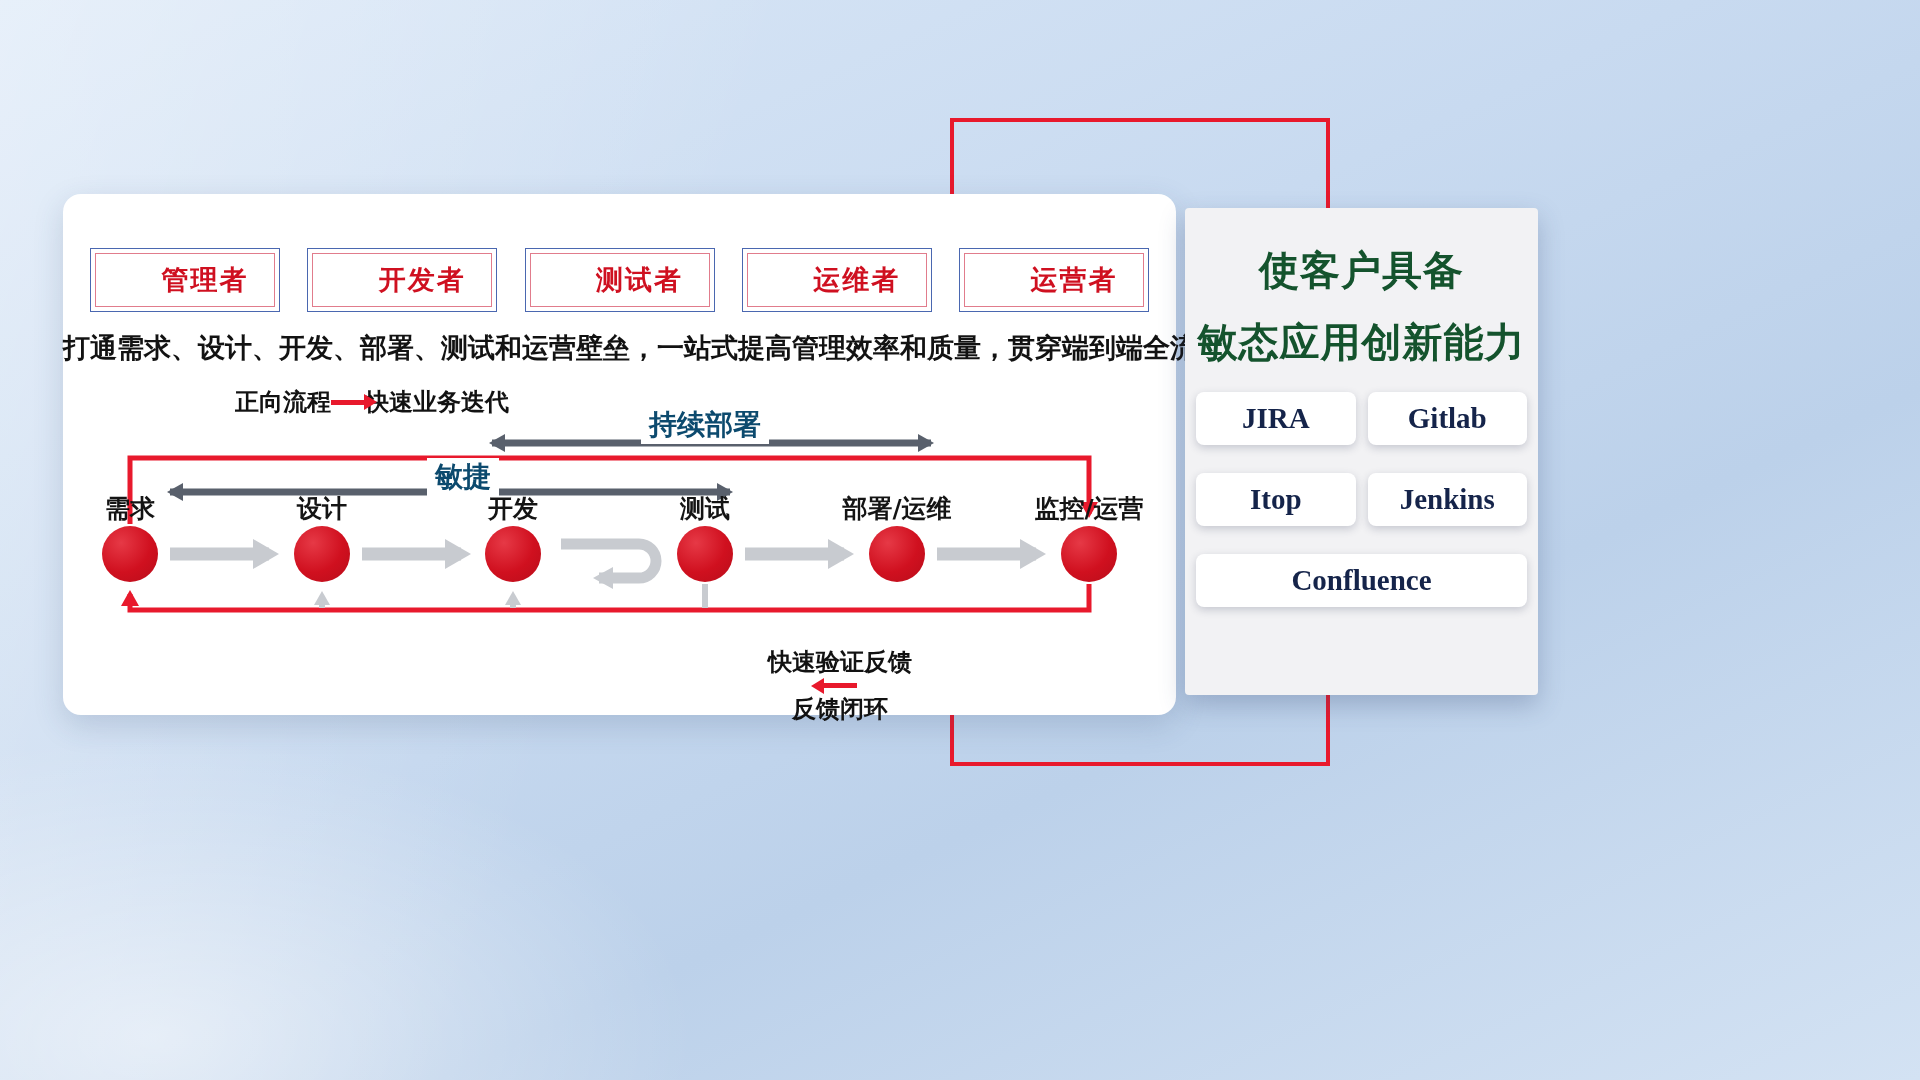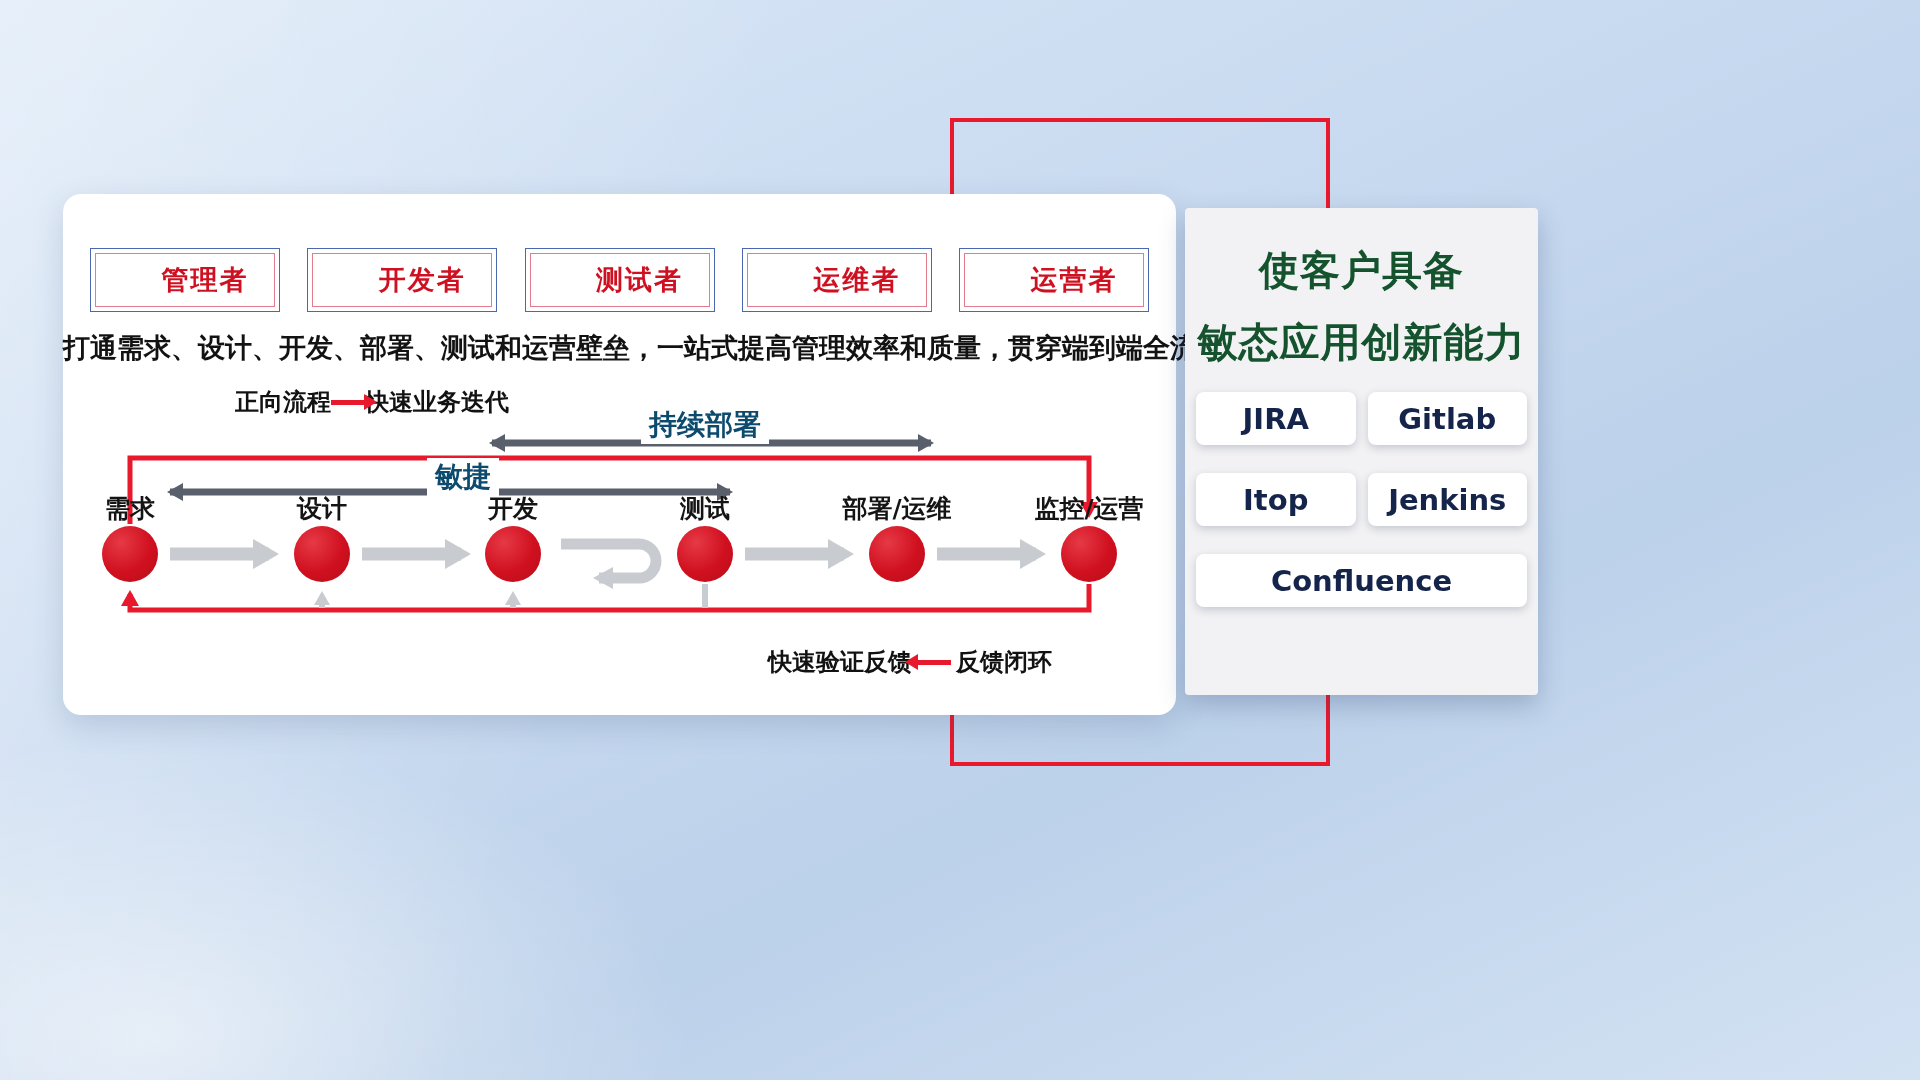--- a/index.html
+++ b/index.html
@@ -20,24 +20,24 @@
   .legend-forward{position:absolute;left:172px;top:192px;display:flex;align-items:center;font-size:24px;font-weight:bold;color:#121212;}
   .harrow{position:relative;display:inline-block;width:34px;height:5px;background:#e8192c;}
   .harrow.right::after{content:"";position:absolute;right:-12px;top:-5.5px;border-left:13px solid #e8192c;border-top:8px solid transparent;border-bottom:8px solid transparent;}
   .harrow.left::before{content:"";position:absolute;left:-12px;top:-5.5px;border-right:13px solid #e8192c;border-top:8px solid transparent;border-bottom:8px solid transparent;}
   .flow-svg{position:absolute;left:0;top:0;width:1113px;height:521px;}
   .span-label{position:absolute;font-size:28px;font-weight:bold;color:#0c4a6e;transform:translateX(-50%);background:#fff;padding:0 8px;white-space:nowrap;}
   .stage{position:absolute;top:300px;width:170px;text-align:center;}
   .stage-label{font-size:25px;font-weight:bold;color:#141414;height:30px;line-height:30px;white-space:nowrap;}
   .stage-circle{width:56px;height:56px;margin:2px auto 0;border-radius:50%;
     background:radial-gradient(circle at 34% 30%, #e63946 0%, #d0101f 55%, #b80d1a 100%);}
-  .legend-feedback{position:absolute;left:705px;top:452px;display:flex;align-items:center;gap:5px;font-size:24px;font-weight:bold;color:#121212;}
+  .legend-feedback{position:absolute;left:705px;top:452px;display:flex;align-items:center;gap:5px;font-size:24px;font-weight:bold;color:#121212;flex-direction:column;}
   .tools-panel{position:absolute;left:1185px;top:208px;width:353px;height:487px;background:#f2f2f4;border-radius:4px;box-shadow:0 10px 26px rgba(50,70,110,.28);z-index:3;}
   .tools-title{margin-top:26px;text-align:center;font-size:40px;font-weight:bold;color:#14532d;letter-spacing:1px;line-height:72px;}
-  .tools-grid{position:absolute;left:11px;top:184px;width:331px;display:grid;grid-template-columns:1fr 1fr;gap:28px 12px;}
+  .tools-grid{position:absolute;left:11px;top:184px;width:331px;display:grid;grid-template-columns:1fr 1fr;gap:28px 12px;font-family:Liberation Serif, serif;}
   .tool-chip{height:53px;background:#fff;border-radius:8px;box-shadow:0 3px 8px rgba(40,50,80,.22);display:flex;align-items:center;justify-content:center;font-size:29px;font-weight:bold;color:#15244a;}
   .tool-chip.wide{grid-column:1 / span 2;}
 </style>
 </head>
 <body>
 
 <div class="page">
 
   <div class="accent-frame"></div>
 

